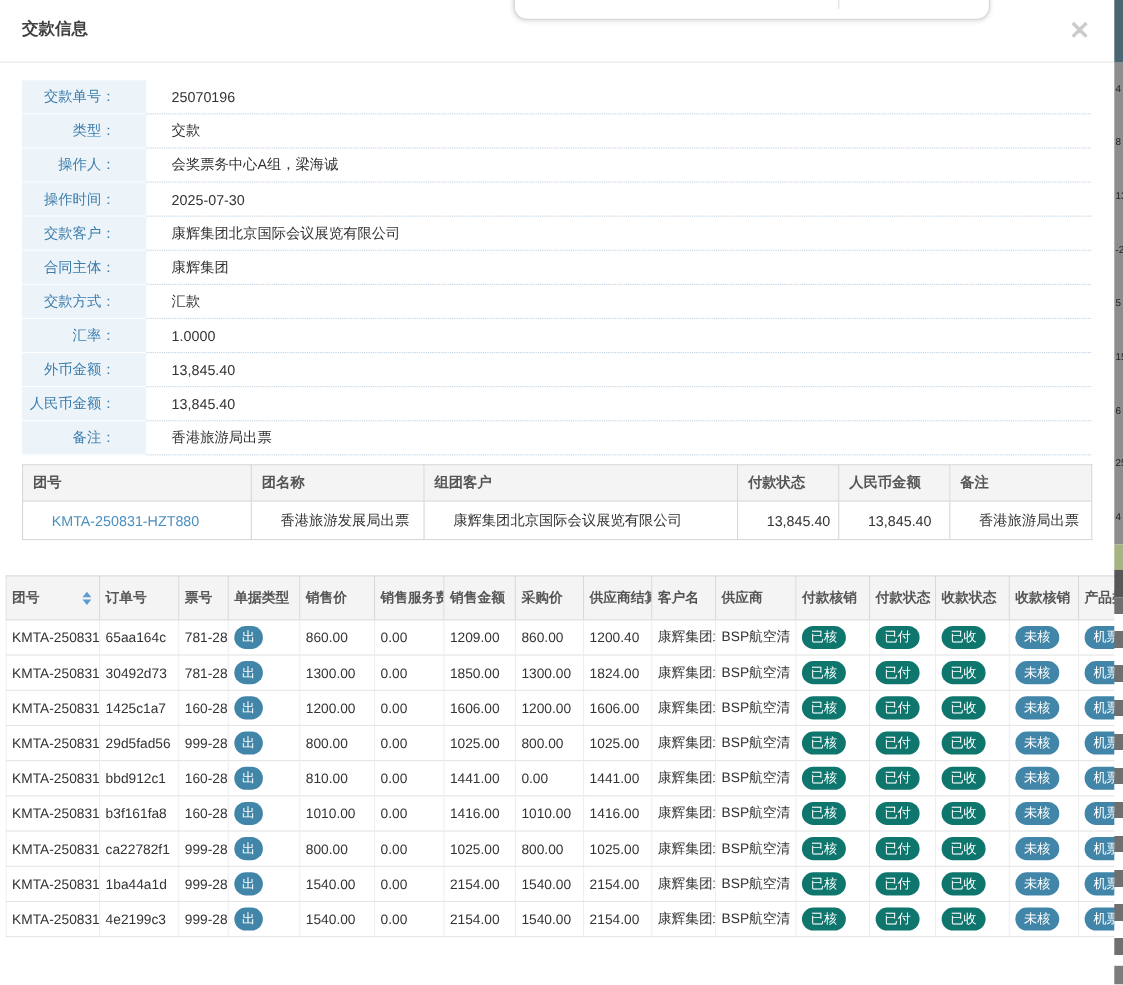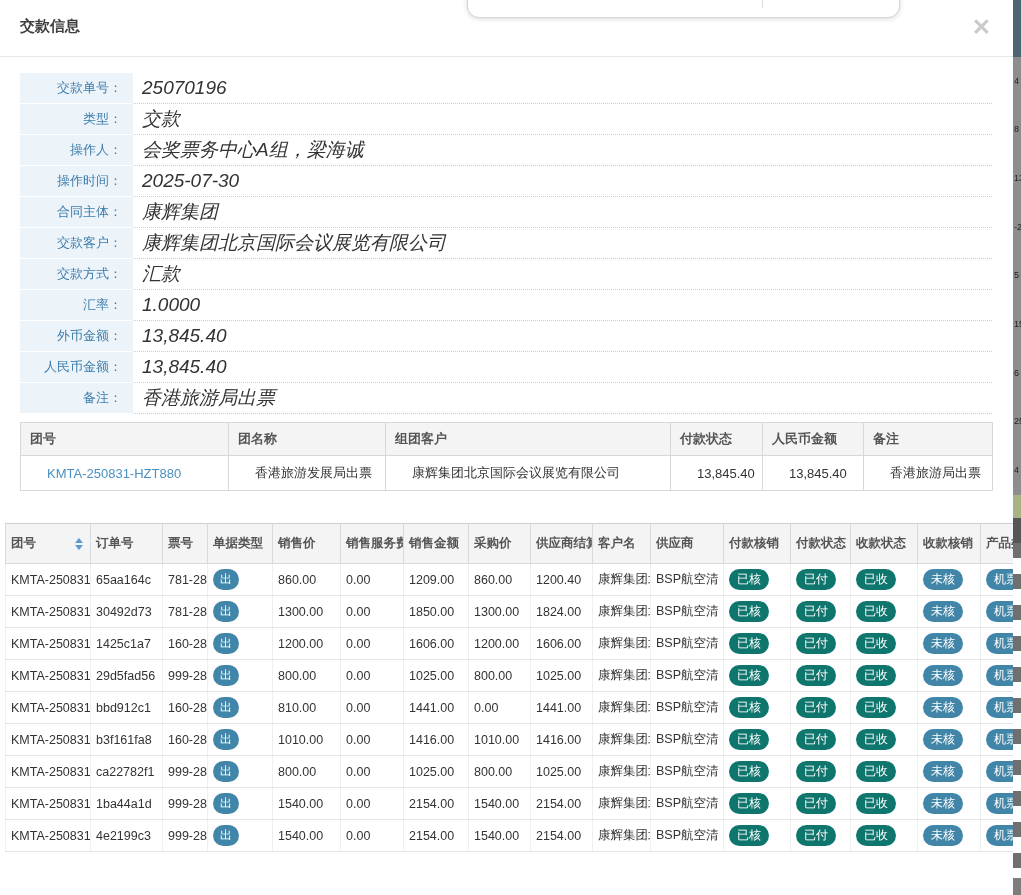--- a/index.html
+++ b/index.html
@@ -15,27 +15,26 @@
   .modal-title { margin:0; font-size:15px; font-weight:bold; color:#3f3f3f; }
   .close-btn { position:absolute; right:22px; top:16px; font-size:23px; line-height:1;
                color:#cbcbcb; font-weight:bold; cursor:pointer; }
 
   
   .form-table { margin:16px 21px 0 20px; }
   .form-row { display:flex; }
   .form-label {
     width:113px; height:31px; background:#ecf4fa; color:#3c7cab; font-size:13px;
     display:flex; align-items:center; justify-content:flex-end;
-    padding-right:11px; border-bottom:1px solid #fff;
+    padding-right:28px; border-bottom:1px solid #fff;
   }
   .form-value {
     flex:1; height:31px; display:flex; align-items:center;
-    padding-left:9px; font-size:19px; color:#333;
+    padding-left:23px; font-size:13px; color:#333;
     border-bottom:1px dotted #bcd2e4;
-    font-style:italic;
   }
 
   
   .group-table { width:972px; margin:8px 0 0 20px; border-collapse:collapse; table-layout:fixed; font-size:13px; }
   .group-table th {
     background:#f4f4f4; border:1px solid #d8d8d8; text-align:left;
     padding:7px 9px; color:#555; font-weight:bold; white-space:nowrap; overflow:hidden;
   }
   .group-table td { border:1px solid #d8d8d8; padding:8px 26px; color:#333; white-space:nowrap; overflow:hidden; }
   .group-table td.num { text-align:right; }
@@ -104,26 +103,26 @@
       </div>
       <div class="form-row">
         <div class="form-label">操作人：</div>
         <div class="form-value">会奖票务中心A组，梁海诚</div>
       </div>
       <div class="form-row">
         <div class="form-label">操作时间：</div>
         <div class="form-value">2025-07-30</div>
       </div>
       <div class="form-row">
+        <div class="form-label">交款客户：</div>
+        <div class="form-value">康辉集团北京国际会议展览有限公司</div>
+      </div>
+      <div class="form-row">
         <div class="form-label">合同主体：</div>
         <div class="form-value">康辉集团</div>
-      </div>
-      <div class="form-row">
-        <div class="form-label">交款客户：</div>
-        <div class="form-value">康辉集团北京国际会议展览有限公司</div>
       </div>
       <div class="form-row">
         <div class="form-label">交款方式：</div>
         <div class="form-value">汇款</div>
       </div>
       <div class="form-row">
         <div class="form-label">汇率：</div>
         <div class="form-value">1.0000</div>
       </div>
       <div class="form-row">

